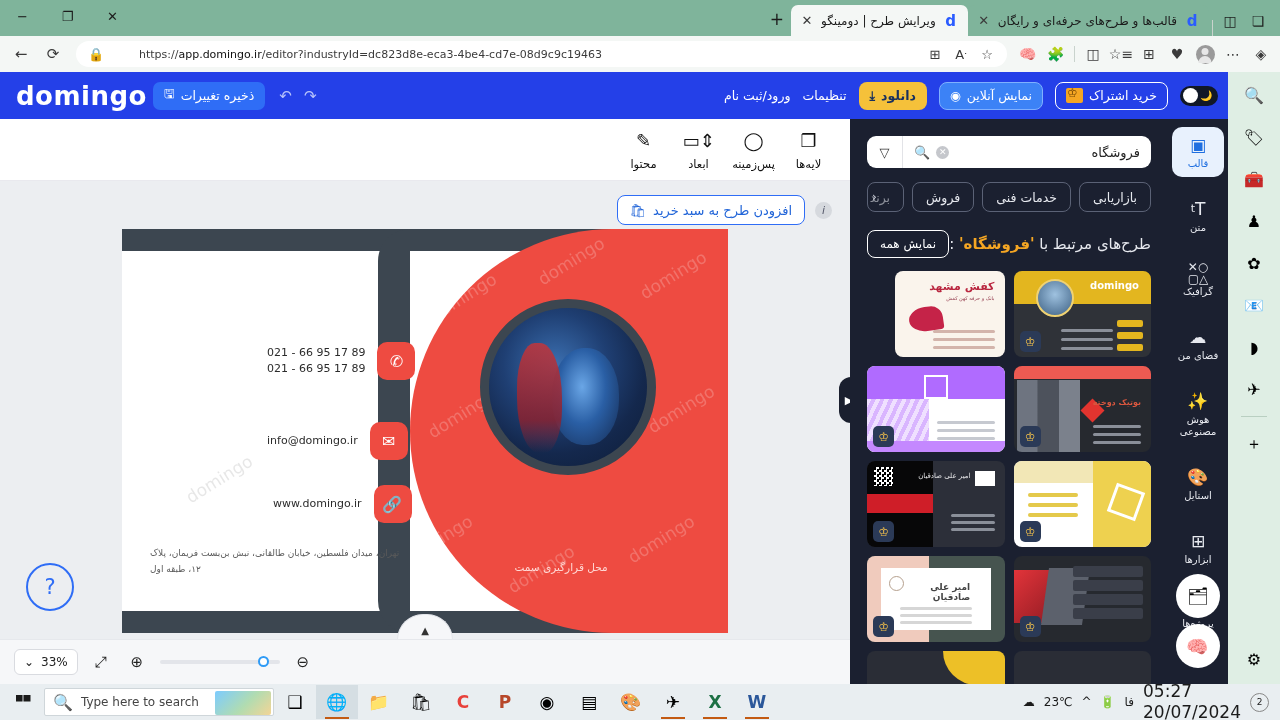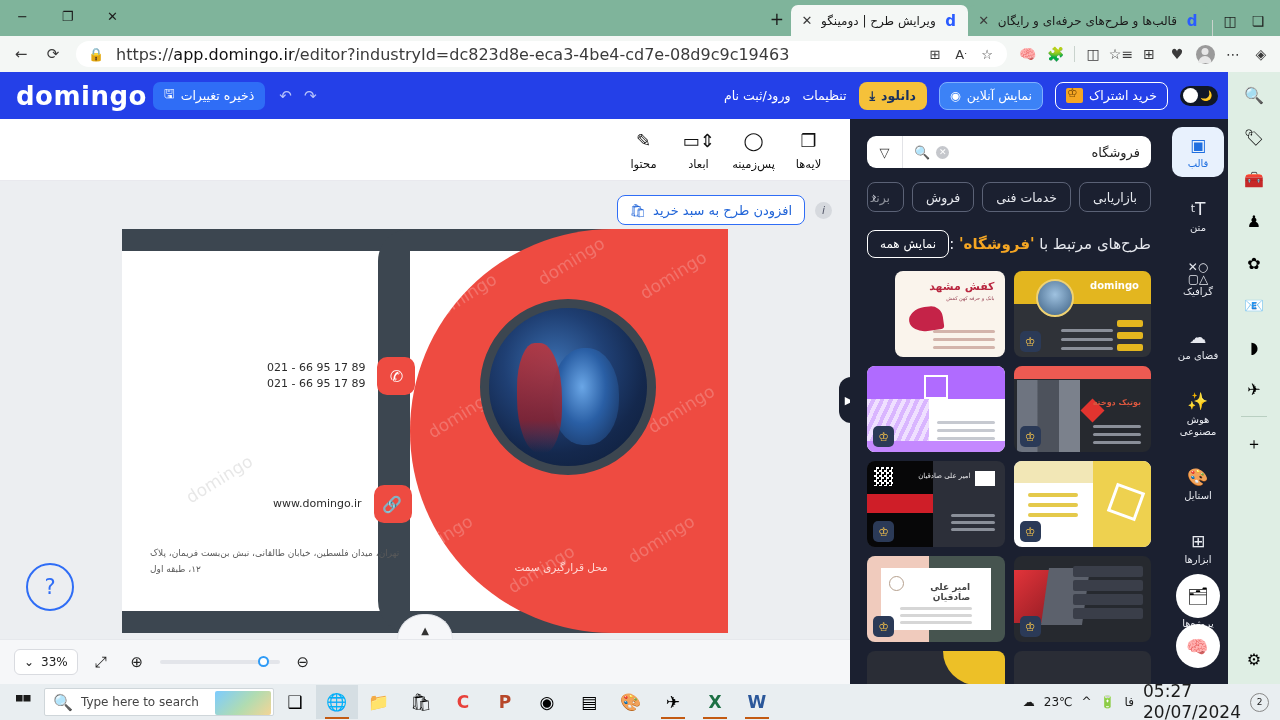--- a/index.html
+++ b/index.html
@@ -50,21 +50,21 @@
     background: #f4f7f5; display: flex; align-items: center; direction: ltr;
     padding: 0 6px; gap: 2px;
   }
   .nav-icon { width: 30px; height: 28px; display: flex; align-items: center; justify-content: center;
     color: #3a3a3a; font-size: 15px; }
   .omnibox {
     flex: 1; height: 26px; background: #fff; border-radius: 13px;
     display: flex; align-items: center; padding: 0 8px; gap: 8px;
     margin: 0 6px; direction: ltr;
   }
-  .omnibox .url { font-size: 16px; color: #3b3b3b; white-space: nowrap; overflow: hidden; }
+  .omnibox .url { font-size: 11px; color: #3b3b3b; white-space: nowrap; overflow: hidden; margin-left: 23px; }
   .omnibox .url .host { color: #111; }
   .omni-right { display: flex; align-items: center; gap: 2px; margin-left: auto; }
   .omni-ic { width: 24px; height: 24px; display: flex; align-items: center; justify-content: center;
     font-size: 13px; color: #3b3b3b; }
   .tb-ic { width: 26px; height: 26px; display: flex; align-items: center; justify-content: center;
     font-size: 14px; color: #3b3b3b; }
   .divider-v { width: 1px; height: 16px; background: #c9d3cd; margin: 0 3px; }
   .avatar-circle { width: 19px; height: 19px; border-radius: 50%; background: #9a9a9a; position: relative; }
   .avatar-circle::after { content:""; position:absolute; left:50%; top:3px; transform:translateX(-50%);
     width:7px; height:7px; border-radius:50%; background:#e7e7e7; }
@@ -538,26 +538,30 @@
         <div class="wm" style="right:228px; top:58px;">domingo</div>
         <div class="wm" style="right:10px;  top:170px;">domingo</div>
         <div class="wm" style="right:230px; top:175px;">domingo</div>
         <div class="wm" style="right:30px;  top:300px;">domingo</div>
         <div class="wm" style="right:150px; top:330px;">domingo</div>
         <div class="wm" style="right:252px; top:300px;">domingo</div>
         <div class="portrait"></div>
         <div class="card-sub">محل قرارگیری سمت</div>
       </div>
 
-      <div class="contact" style="left:145px; top:128px;">
+      <div class="contact" style="left:145px; top:113px;">
         <div class="contact-txt">
           <div>021 - 66 95 17 89</div>
           <div>021 - 66 95 17 89</div>
         </div>
         <div class="contact-ic">✆</div>
+      </div>
+      <div class="contact" style="left:145px; top:193px;">
+        <div class="contact-txt">info@domingo.ir</div>
+        <div class="contact-ic">✉</div>
       </div>
       <div class="contact" style="left:151px; top:256px;">
         <div class="contact-txt">www.domingo.ir</div>
         <div class="contact-ic">🔗</div>
       </div>
       <div class="addr">تهران، میدان فلسطین، خیابان طالقانی، نبش بن‌بست فریمان، پلاک ۱۲، طبقه اول</div>
       <div class="wm dark" style="left:60px; top:240px;">domingo</div>
     </div>
 
     <div class="canvas-handle">▶</div>

